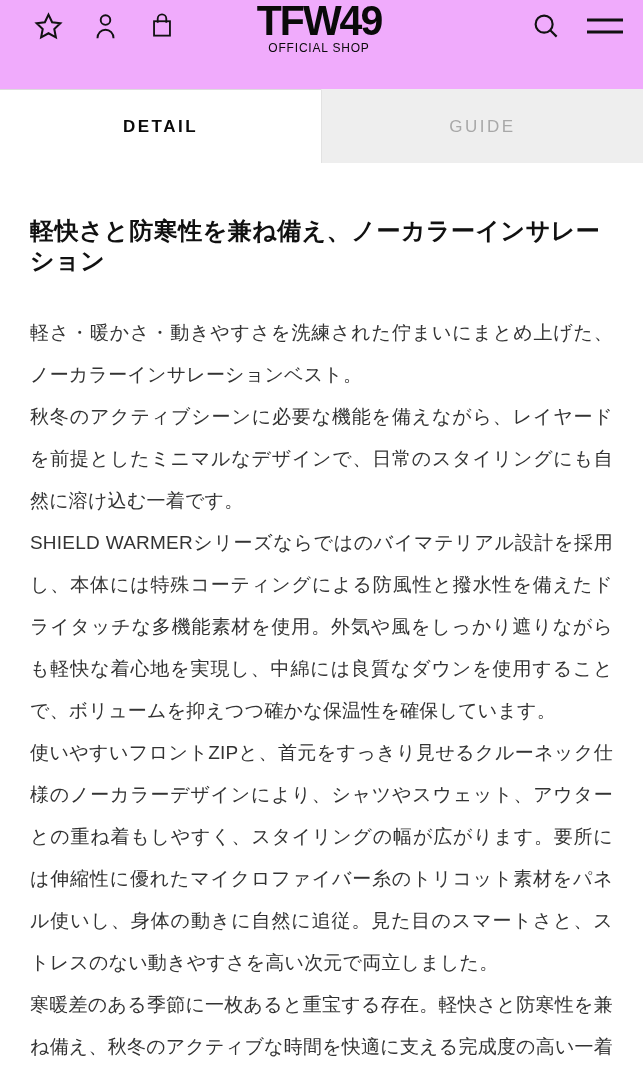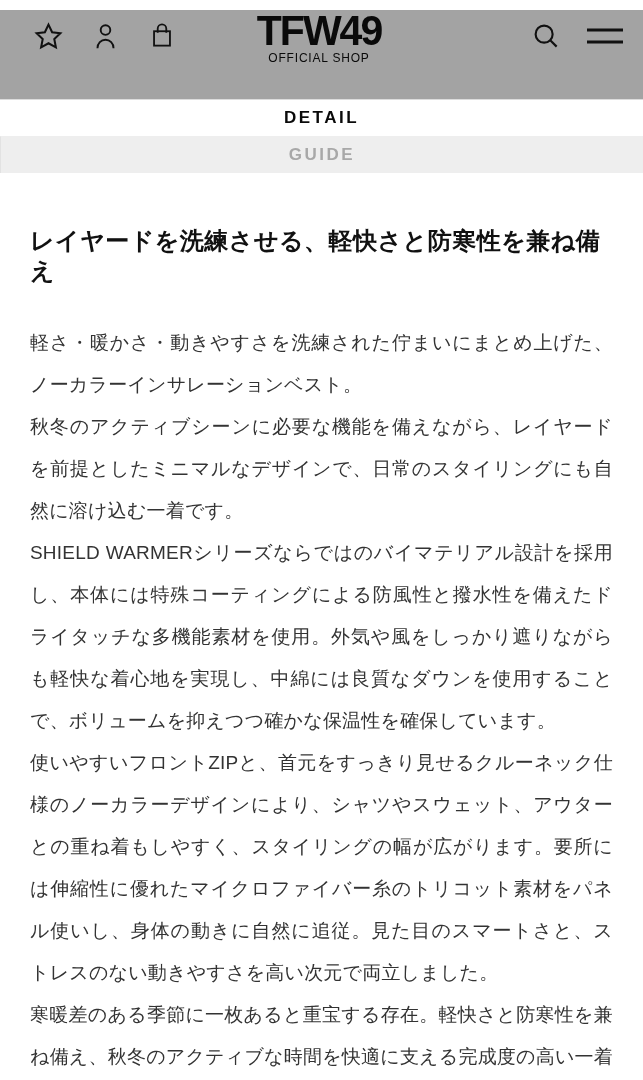--- a/index.html
+++ b/index.html
@@ -15,22 +15,21 @@
     height: 1080px;
     background: #ffffff;
     overflow: hidden;
     margin: 0 auto;
   }
 
   
   .header {
     position: relative;
     height: 89px;
-    background: #a3a3a3;
-    margin-top: 10px;
+    background: #f0abfc;
   }
   .header-left {
     position: absolute;
     left: 33px;
     top: 11px;
     display: flex;
     align-items: center;
     gap: 27px;
   }
   .header-right {
@@ -76,21 +75,20 @@
     letter-spacing: 0.8px;
     margin-top: 1px;
     color: #0a0a0a;
   }
 
   
   .tabs {
     display: flex;
     height: 74px;
     width: 100%;
-    flex-direction: column;
   }
   .tab {
     flex: 1 1 50%;
     display: flex;
     align-items: center;
     justify-content: center;
     font-size: 17px;
     letter-spacing: 2.5px;
     cursor: pointer;
     user-select: none;
@@ -99,21 +97,21 @@
     background: #ffffff;
     border-top: 1px solid #dcdcdc;
     color: #0a0a0a;
     font-weight: 700;
   }
   .tab.inactive {
     background: #eeeeee;
     border-top: 1px solid #eeeeee;
     border-left: 1px solid #e2e2e2;
     color: #a8a8a8;
-    font-weight: 700;
+    font-weight: 400;
   }
 
   
   .content {
     padding: 53px 30px 0 30px;
   }
   .content h1 {
     margin: 0 0 36px 0;
     font-size: 24px;
     font-weight: 700;
@@ -189,17 +187,17 @@
   <div class="tabs">
     <div class="tab active">
       <span>DETAIL</span>
     </div>
     <div class="tab inactive">
       <span>GUIDE</span>
     </div>
   </div>
 
   <div class="content">
-    <h1>レイヤードを洗練させる、軽快さと防寒性を兼ね備え</h1>
+    <h1>軽快さと防寒性を兼ね備え、ノーカラーインサレーション</h1>
     <div class="body-text">軽さ・暖かさ・動きやすさを洗練された佇まいにまとめ上げた、ノーカラーインサレーションベスト。<br>秋冬のアクティブシーンに必要な機能を備えながら、レイヤードを前提としたミニマルなデザインで、日常のスタイリングにも自然に溶け込む一着です。<br>SHIELD WARMERシリーズならではのバイマテリアル設計を採用し、本体には特殊コーティングによる防風性と撥水性を備えたドライタッチな多機能素材を使用。外気や風をしっかり遮りながらも軽快な着心地を実現し、中綿には良質なダウンを使用することで、ボリュームを抑えつつ確かな保温性を確保しています。<br>使いやすいフロントZIPと、首元をすっきり見せるクルーネック仕様のノーカラーデザインにより、シャツやスウェット、アウターとの重ね着もしやすく、スタイリングの幅が広がります。要所には伸縮性に優れたマイクロファイバー糸のトリコット素材をパネル使いし、身体の動きに自然に追従。見た目のスマートさと、ストレスのない動きやすさを高い次元で両立しました。<br>寒暖差のある季節に一枚あると重宝する存在。軽快さと防寒性を兼ね備え、秋冬のアクティブな時間を快適に支える完成度の高い一着です。</div>
   </div>
 
 </div>
 
 </body></html>

